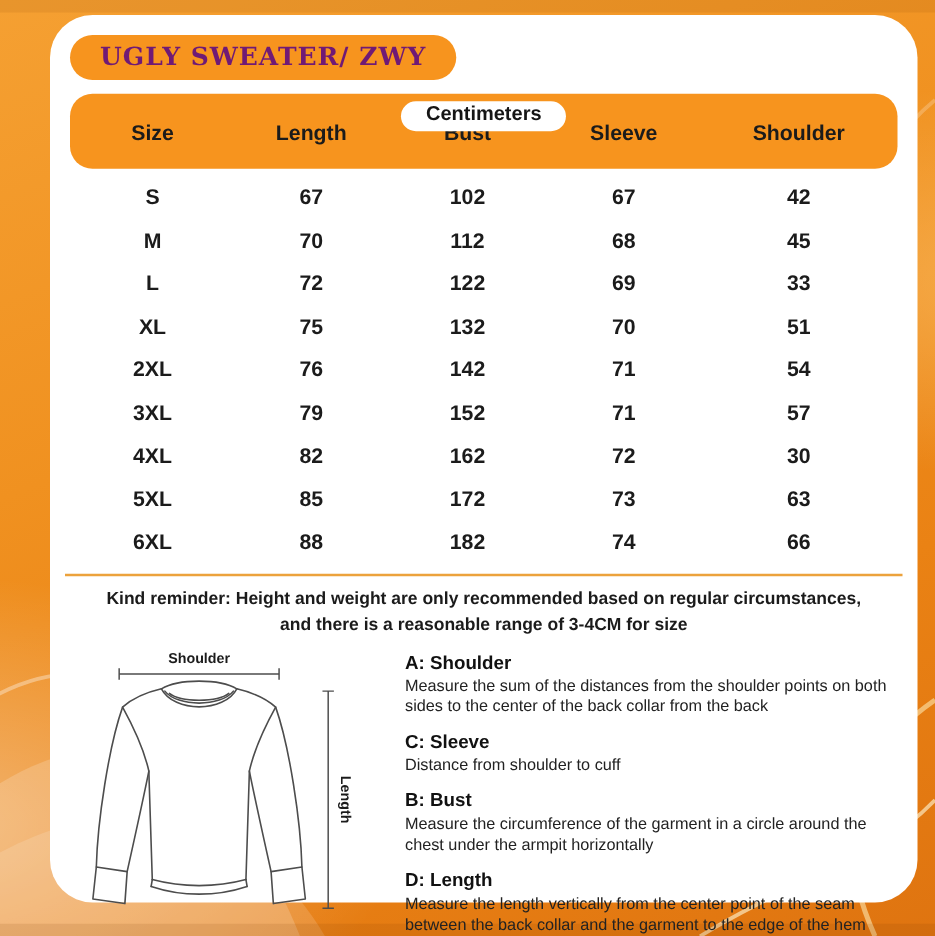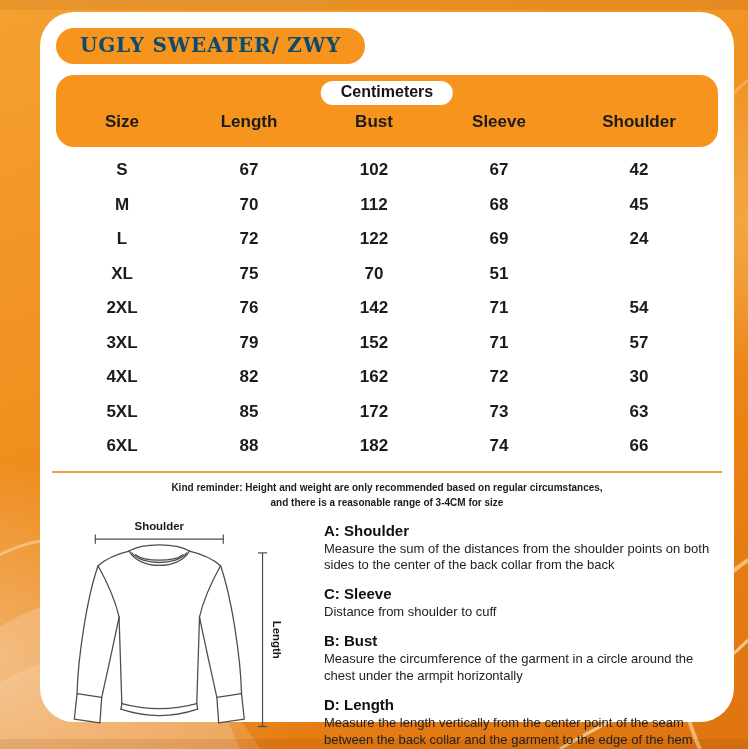--- a/index.html
+++ b/index.html
@@ -11,42 +11,42 @@
       radial-gradient(ellipse 500px 260px at 108% 30%, rgba(255,210,130,0.45), rgba(255,210,130,0) 60%),
       linear-gradient(158deg,#f5a032 0%, #f09120 38%, #ea8214 70%, #df7410 100%);
   }
   svg.bg-swoosh{position:absolute;left:0;top:0;width:748px;height:749px;pointer-events:none;}
   .card{
     position:absolute;left:40px;top:12px;width:694px;height:710px;
     background:#ffffff;border-radius:34px;box-sizing:border-box;
     padding:16px 16px 0 16px;
   }
   .title-pill{
-    display:inline-block;background:var(--accent,#F7941E);color:#0c4a6e;
+    display:inline-block;background:var(--accent,#F7941E);color:#701a75;
     font-family:"DejaVu Serif","Liberation Serif",serif;font-weight:bold;
     font-size:20px;letter-spacing:0.8px;padding:5px 24px 7px 24px;border-radius:24px;
   }
   .table-wrap{margin-top:11px;}
   .theader{
     position:relative;background:var(--accent,#F7941E);border-radius:18px;
-    height:72px;box-sizing:border-box;padding-top:37px;
+    height:60px;box-sizing:border-box;padding-top:22px;
   }
   .cm-pill{
     position:absolute;top:6px;left:50%;transform:translateX(-50%);
     background:#fff;border-radius:15px;padding:2px 20px 4px 20px;
     font-weight:bold;font-size:16px;color:#151515;white-space:nowrap;
   }
   .tgrid{display:grid;grid-template-columns:132px 122px 128px 122px 158px;}
   .theader .cell{font-weight:bold;font-size:17px;color:#1b1b1b;text-align:center;}
   .tbody{padding-top:6px;}
   .trow{height:34.5px;display:grid;grid-template-columns:132px 122px 128px 122px 158px;align-items:center;}
   .trow .cell{font-weight:bold;font-size:17px;color:#1b1b1b;text-align:center;}
   .divider{border:none;border-top:2px solid #ECA23C;margin:7px -4px 0 -4px;}
   .reminder{
-    text-align:center;font-weight:bold;font-size:10px;line-height:1.5;
+    text-align:center;font-weight:bold;font-size:14px;line-height:1.5;
     color:#1b1b1b;margin-top:7px;
   }
   .bottom{display:flex;margin-top:10px;padding-left:4px;}
   .diagram{width:226px;flex:0 0 auto;}
   .descs{flex:1;margin-left:38px;margin-top:2px;padding-right:6px;}
   .desc-block{margin-bottom:11px;}
   .desc-head{font-weight:bold;font-size:15px;color:#111;margin:0 0 2px 0;}
   .desc-body{font-size:13px;line-height:1.3;color:#222;margin:0;}
   text.diag-label{font-weight:bold;font-size:12.5px;fill:#1b1b1b;font-family:"Liberation Sans",sans-serif;}
 </style>
@@ -92,25 +92,26 @@
           <div class="cell">70</div>
           <div class="cell">112</div>
           <div class="cell">68</div>
           <div class="cell">45</div>
         </div>
         <div class="trow">
           <div class="cell">L</div>
           <div class="cell">72</div>
           <div class="cell">122</div>
           <div class="cell">69</div>
-          <div class="cell">24</div>
+          <div class="cell">33</div>
         </div>
         <div class="trow">
           <div class="cell">XL</div>
           <div class="cell">75</div>
+          <div class="cell">132</div>
           <div class="cell">70</div>
           <div class="cell">51</div>
         </div>
         <div class="trow">
           <div class="cell">2XL</div>
           <div class="cell">76</div>
           <div class="cell">142</div>
           <div class="cell">71</div>
           <div class="cell">54</div>
         </div>

